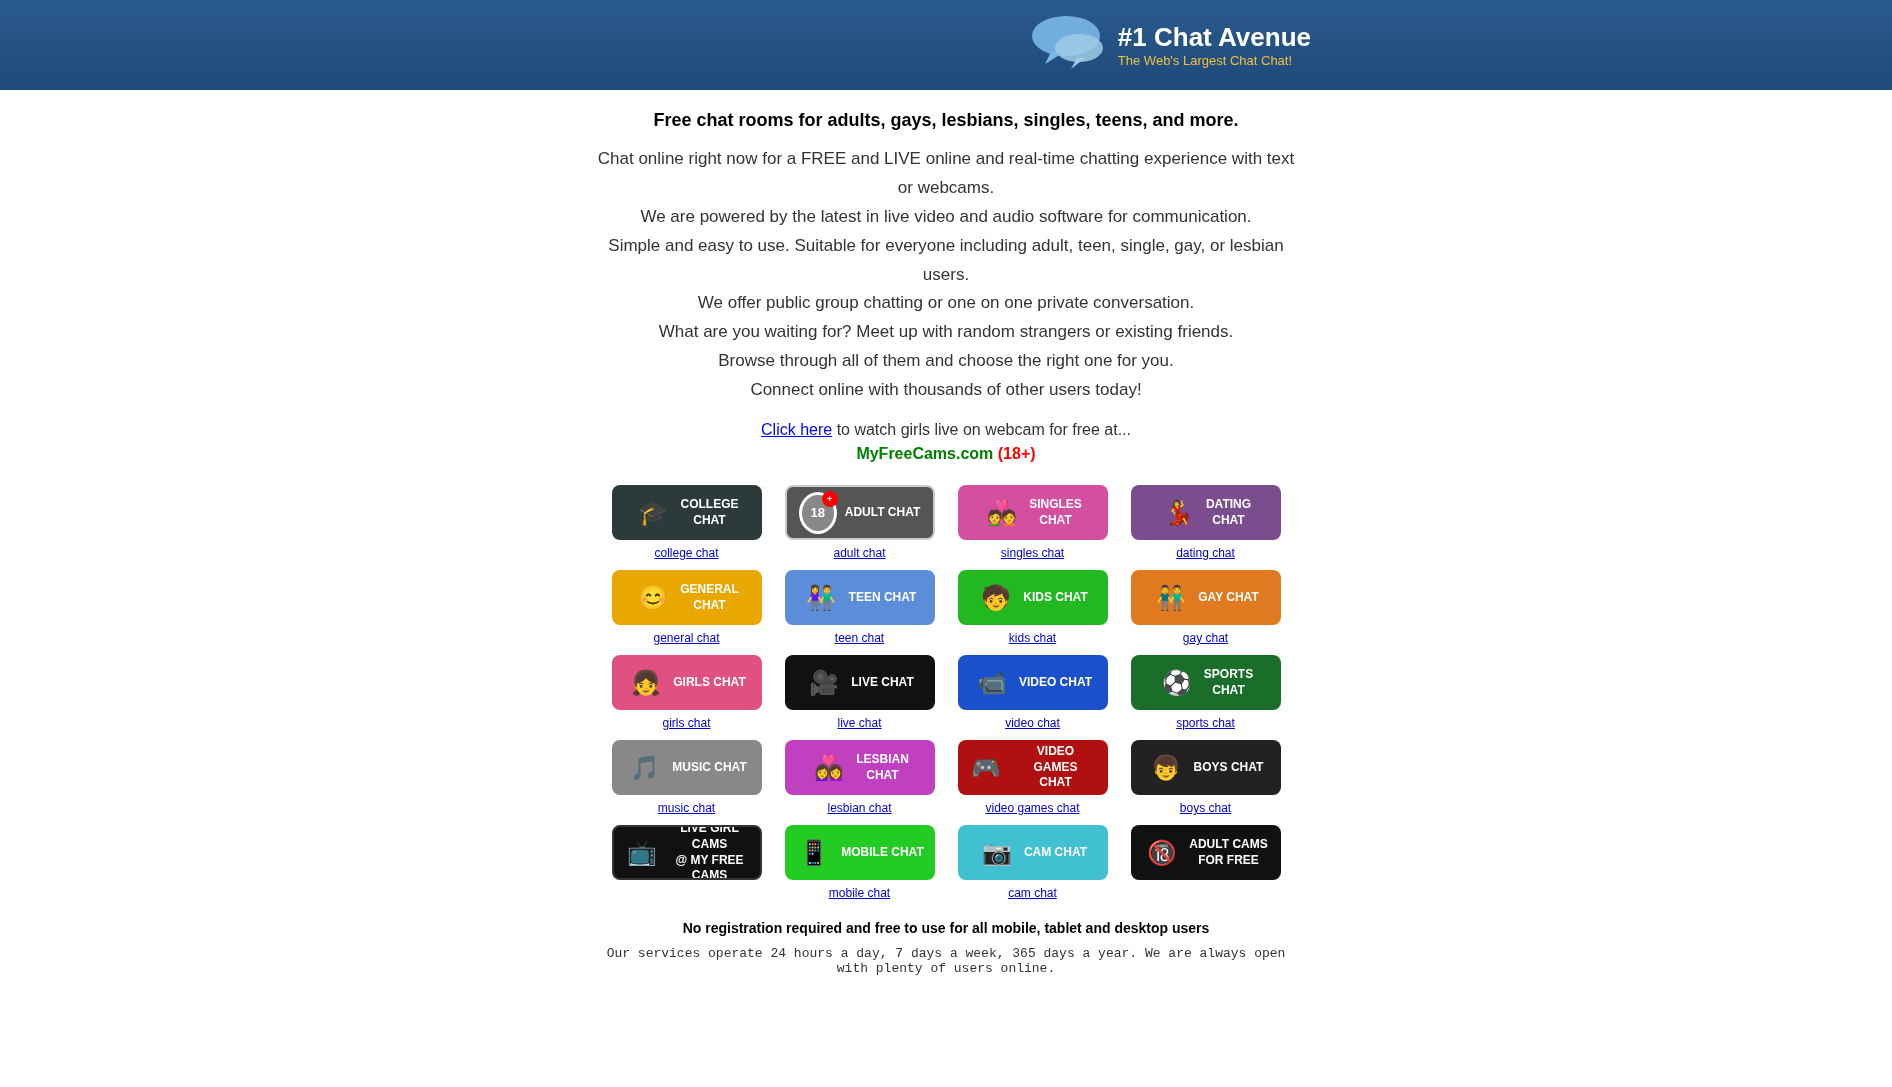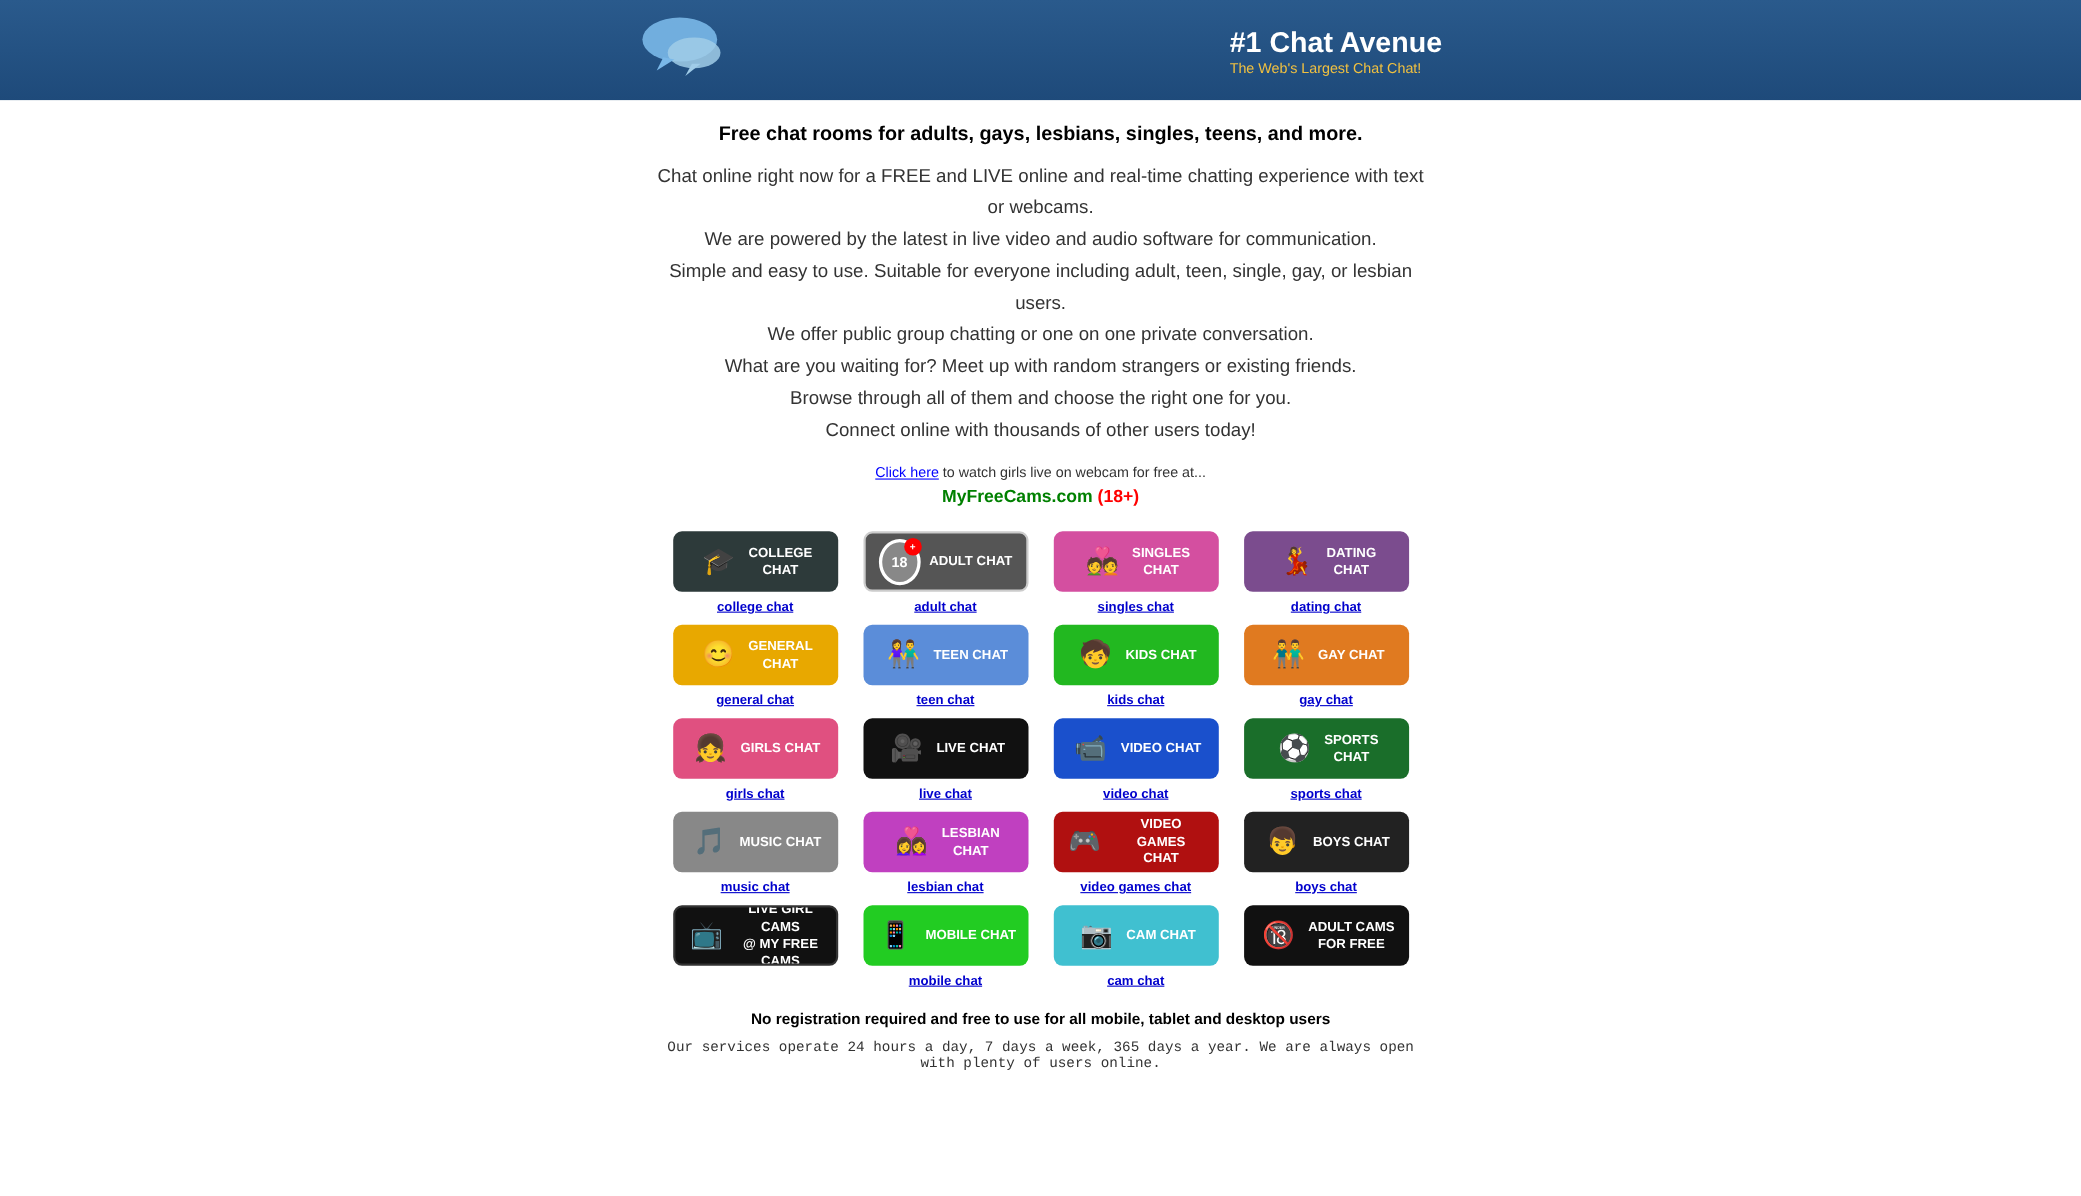--- a/index.html
+++ b/index.html
@@ -7,21 +7,21 @@
 
     
     .main { max-width: 730px; margin: 0 auto; padding: 20px 10px; text-align: center; }
 
     .headline { font-size: 18px; font-weight: bold; color: #000; margin-bottom: 14px; }
 
     .description { font-size: 17px; color: #333; line-height: 1.7; margin-bottom: 16px; }
 
     .select-text { font-size: 14px; font-weight: bold; color: #000; margin-bottom: 10px; }
 
-    .click-line { font-size: 13px; color: #333; margin-bottom: 6px; }
+    .click-line { font-size: 16px; color: #333; margin-bottom: 6px; }
     .click-link { color: #00f; text-decoration: underline; cursor: pointer; }
 
     .myfreecams-line { font-size: 16px; font-weight: bold; color: green; margin-bottom: 22px; }
 
     
     .chat-grid {
       display: grid;
       grid-template-columns: repeat(4, 155px);
       gap: 10px 18px;
       justify-content: center;
@@ -65,21 +65,21 @@
       font-weight: bold;
       font-size: 12px;
       text-align: center;
       line-height: 1.3;
       text-transform: uppercase;
     }
 
     .chat-link-label {
       color: #00c;
       font-size: 12px;
-      font-weight: bold;
+      font-weight: normal;
       text-decoration: underline;
     }
 
     
     .btn-college { background: #2d3a3a; }
     .btn-adult { background: #555; border: 2px solid #ccc; }
     .btn-singles { background: #d44fa0; }
     .btn-dating { background: #7b4c8e; }
     .btn-general { background: #e8a800; }
     .btn-teen { background: #5b8dd9; }
@@ -128,21 +128,21 @@
       font-size: 9px;
       display: flex;
       align-items: center;
       justify-content: center;
     }
   </style>
 </head>
 <body>
 
 <div style="background: linear-gradient(180deg, #2a5a8c 0%, #1e4a7a 100%); padding: 14px 0; margin-bottom: 0;">
-  <div style="max-width: 730px; margin: 0 auto; display: flex; align-items: center; justify-content: space-between; gap: 14px;">
+  <div style="max-width: 730px; margin: 0 auto; display: flex; align-items: center; justify-content: flex-end; gap: 14px;">
     <div>
       <svg width="75" height="58" viewBox="0 0 75 58">
         <ellipse cx="37" cy="22" rx="34" ry="20" fill="#7ab8e8" opacity="0.9"></ellipse>
         <ellipse cx="50" cy="34" rx="24" ry="14" fill="#a0cce8" opacity="0.85"></ellipse>
         <polygon points="22,38 16,50 32,40" fill="#7ab8e8"></polygon>
         <polygon points="48,44 42,55 56,44" fill="#a0cce8"></polygon>
       </svg>
     </div>
     <div>
       <div style="color:#fff; font-size:26px; font-weight:bold;">#1 Chat Avenue</div>

